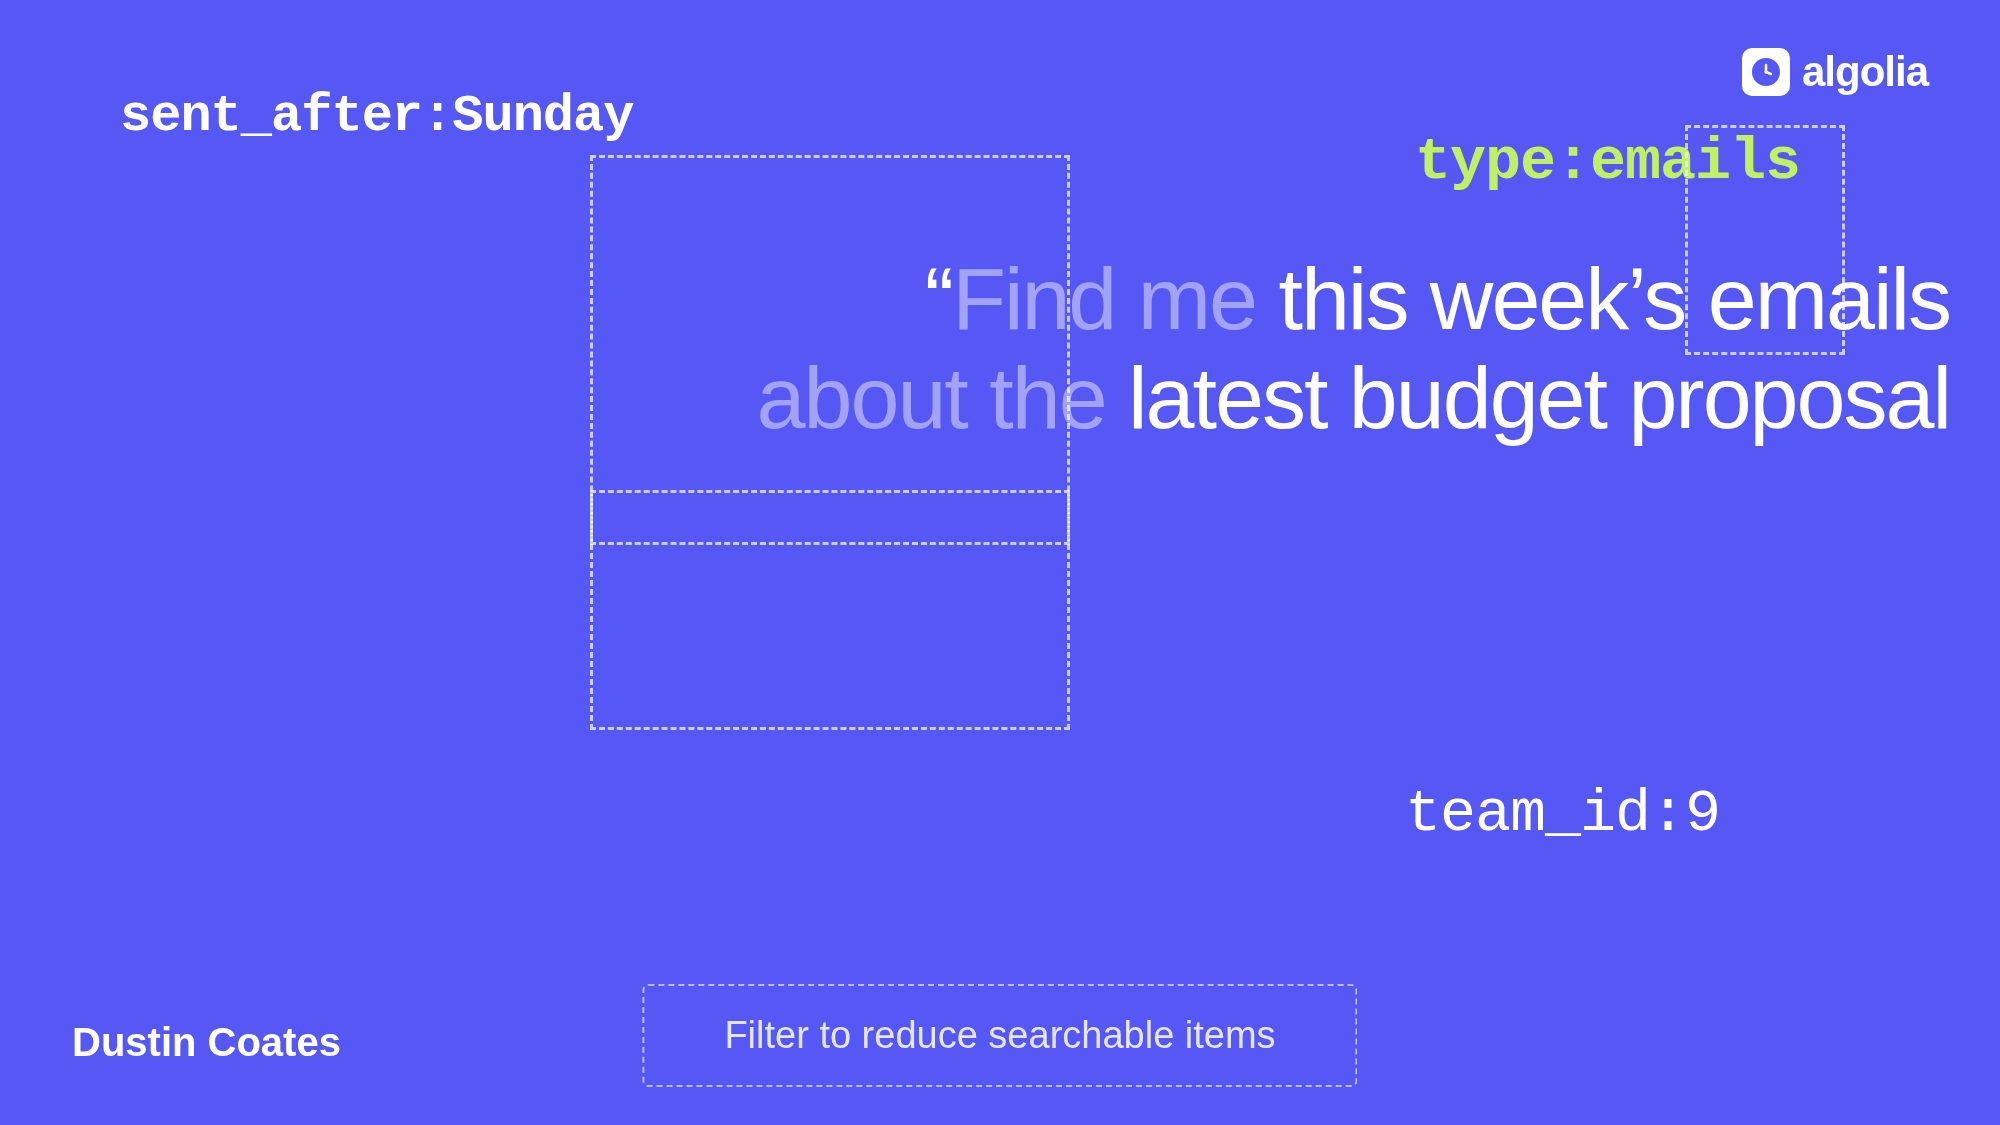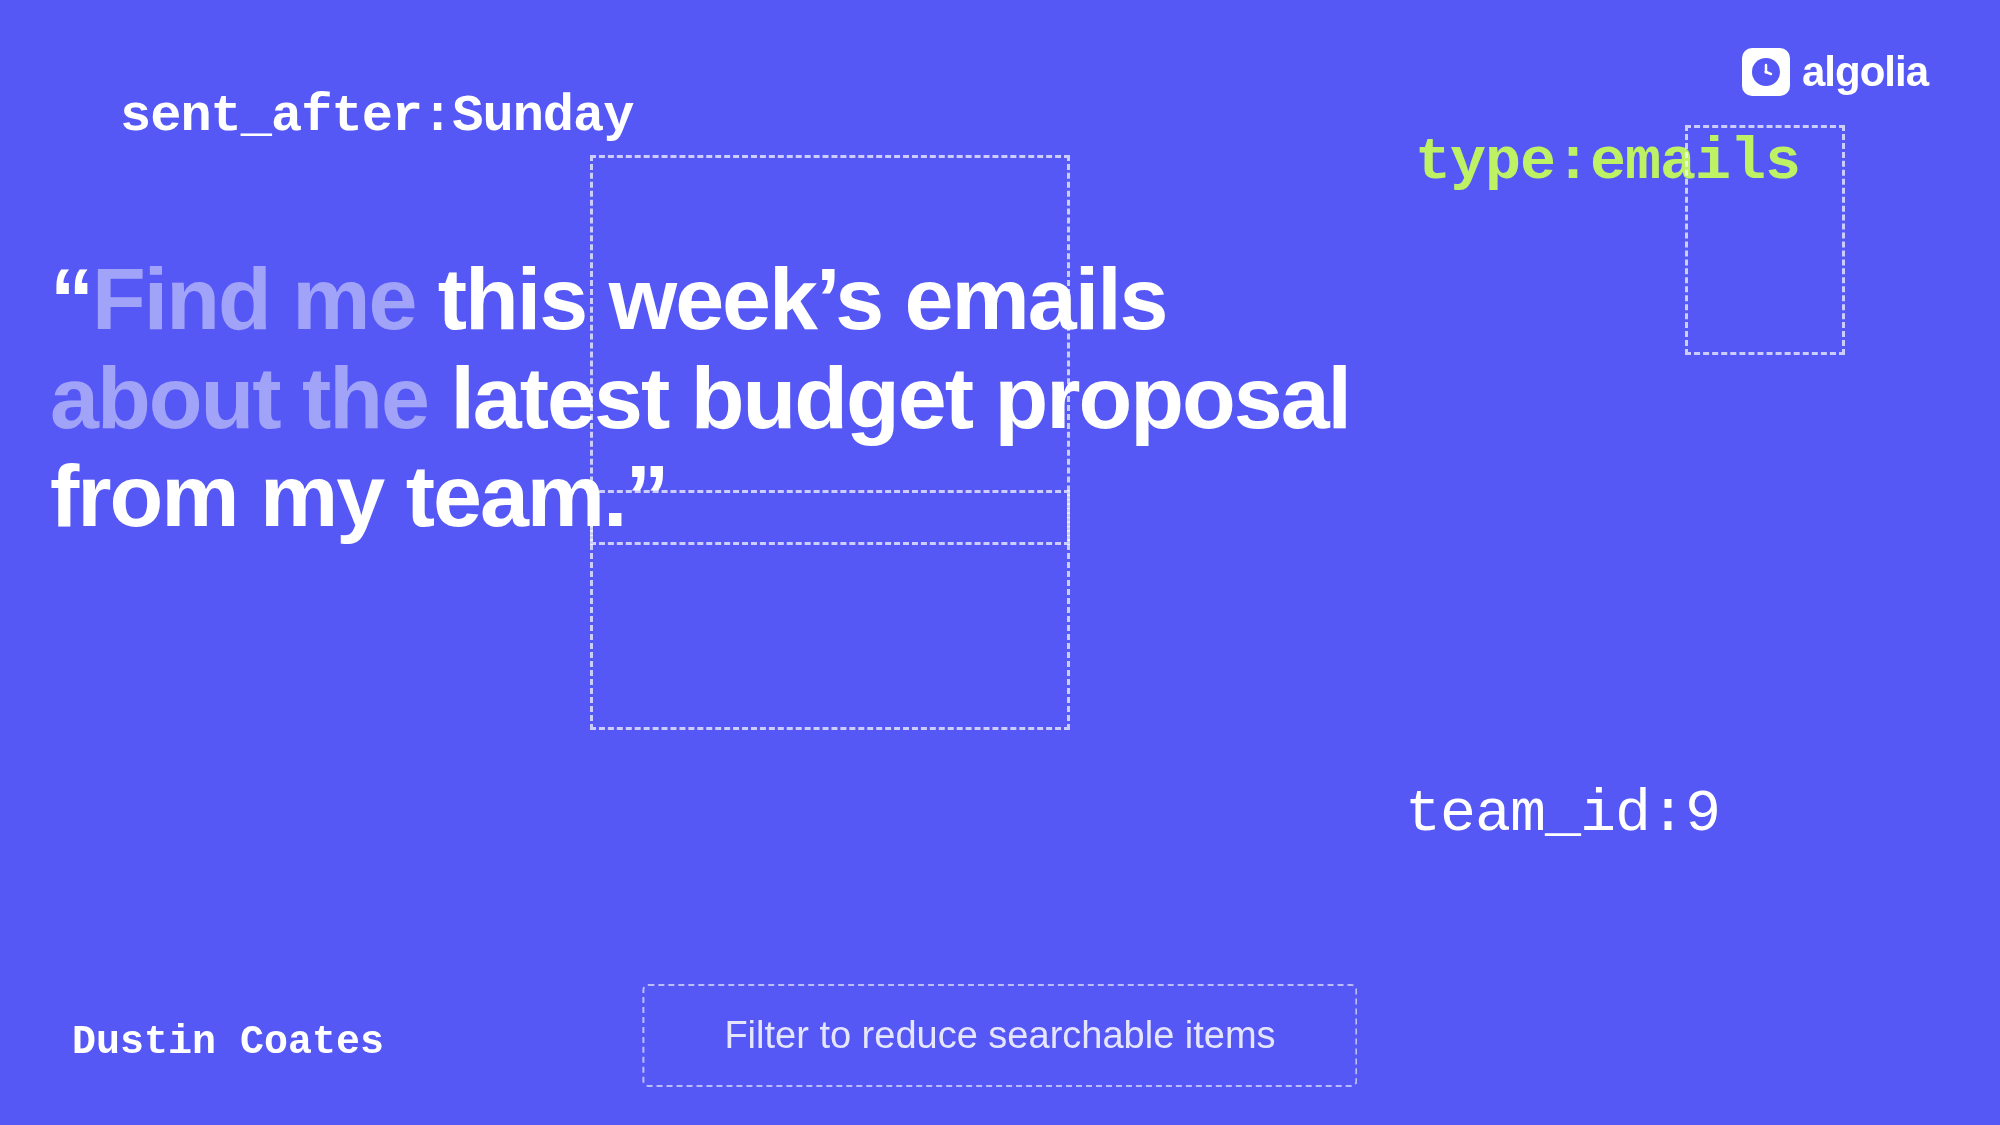--- a/index.html
+++ b/index.html
@@ -87,23 +87,23 @@
       font-family: 'Courier New', monospace;
       letter-spacing: -1px;
     }
 
     
     .main-quote {
       position: absolute;
       top: 250px;
       left: 50px;
       right: 50px;
-      text-align: left;
+      text-align: right;
       font-size: 88px;
-      font-weight: 700;
+      font-weight: 400;
       line-height: 1.12;
       color: white;
       letter-spacing: -2px;
     }
 
     .text-muted {
       color: rgba(255, 255, 255, 0.45);
     }
 
     .text-bright {
@@ -143,21 +143,20 @@
     }
 
     
     .author {
       position: absolute;
       bottom: 60px;
       left: 72px;
       font-size: 40px;
       font-weight: 900;
       color: white;
-      font-family: Liberation Mono, monospace;
     }
 
     
     .filter-bar {
       position: absolute;
       bottom: 38px;
       left: 50%;
       transform: translateX(-50%);
       border: 2px dashed rgba(255, 255, 255, 0.6);
       border-radius: 6px;
@@ -208,22 +207,19 @@
 <div class="dashed-box box-top-right"></div>
 <div class="dashed-box box-bottom-center"></div>
 
 <div class="main-quote">
   <div>
     <span class="text-bright">“</span><span class="text-muted">Find</span><span class="text-muted"> me</span><span class="text-bright"> this week’s emails</span>
   </div>
   <div>
     <span class="text-muted">about</span><span class="text-muted"> the</span><span class="text-bright"> latest budget proposal</span>
   </div>
-  <div>
-    <span class="text-bright">from my team.</span><span class="text-bright">”</span>
-  </div>
 </div>
 
 <div class="author">Dustin Coates</div>
 
 <div class="filter-bar">
   <span class="filter-bar-text">Filter to reduce searchable items</span>
 </div>
 
 </body></html>

